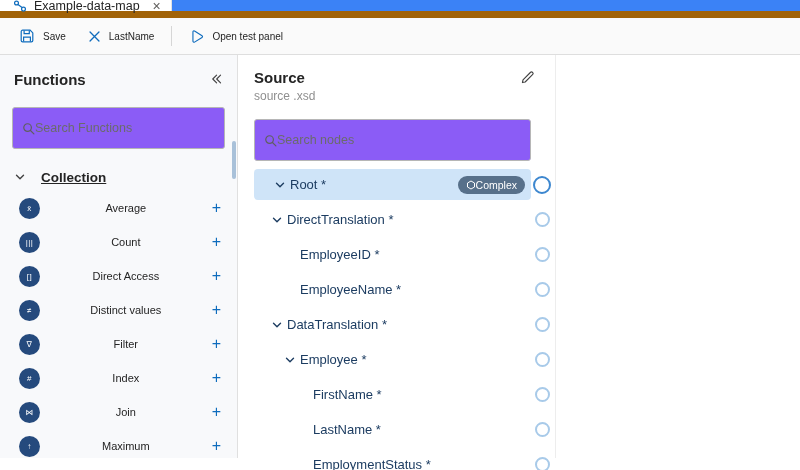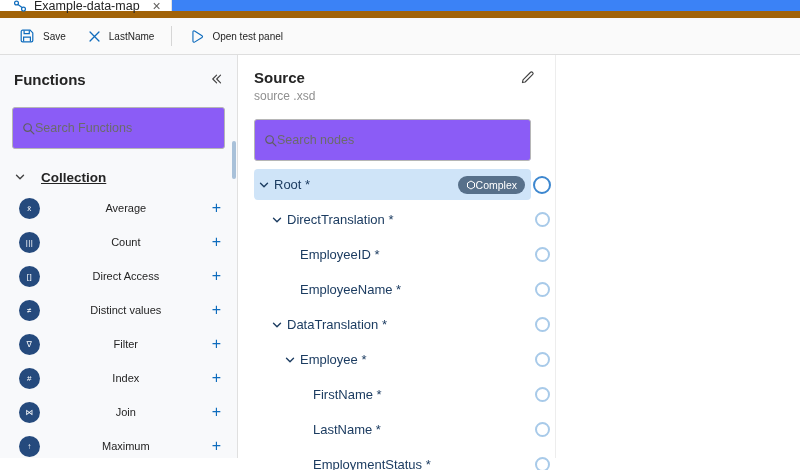--- a/index.html
+++ b/index.html
@@ -210,21 +210,21 @@
       <span>
         <svg width="13" height="13" viewBox="0 0 14 14">
           <circle cx="6" cy="6" r="4.1" fill="none" stroke="#5f5f5f" stroke-width="1.3"></circle>
           <path d="M9.1 9.1L12.8 12.8" stroke="#5f5f5f" stroke-width="1.3" stroke-linecap="round"></path>
         </svg>
       </span>
       <input placeholder="Search nodes" style="">
     </div>
     <div class="sp-tree">
         <div class="tree-row selected">
-          <div class="tree-row-inner" style="padding-left:4px">
+          <div class="tree-row-inner" style="padding-left:20px">
             <span class="tree-chev">
               <svg width="12" height="12" viewBox="0 0 12 12">
                 <path d="M2.5 4.2L6 7.7l3.5-3.5" fill="none" stroke="currentColor" stroke-width="1.4" stroke-linecap="round" stroke-linejoin="round"></path>
               </svg>
             </span>
             <span class="tree-label">Root *</span>
             <span class="badge">
               <svg width="10" height="10" viewBox="0 0 12 12">
                 <path d="M6 1.2l4.2 2.4v4.8L6 10.8 1.8 8.4V3.6z" fill="none" stroke="#fff" stroke-width="1.2"></path>
               </svg>

